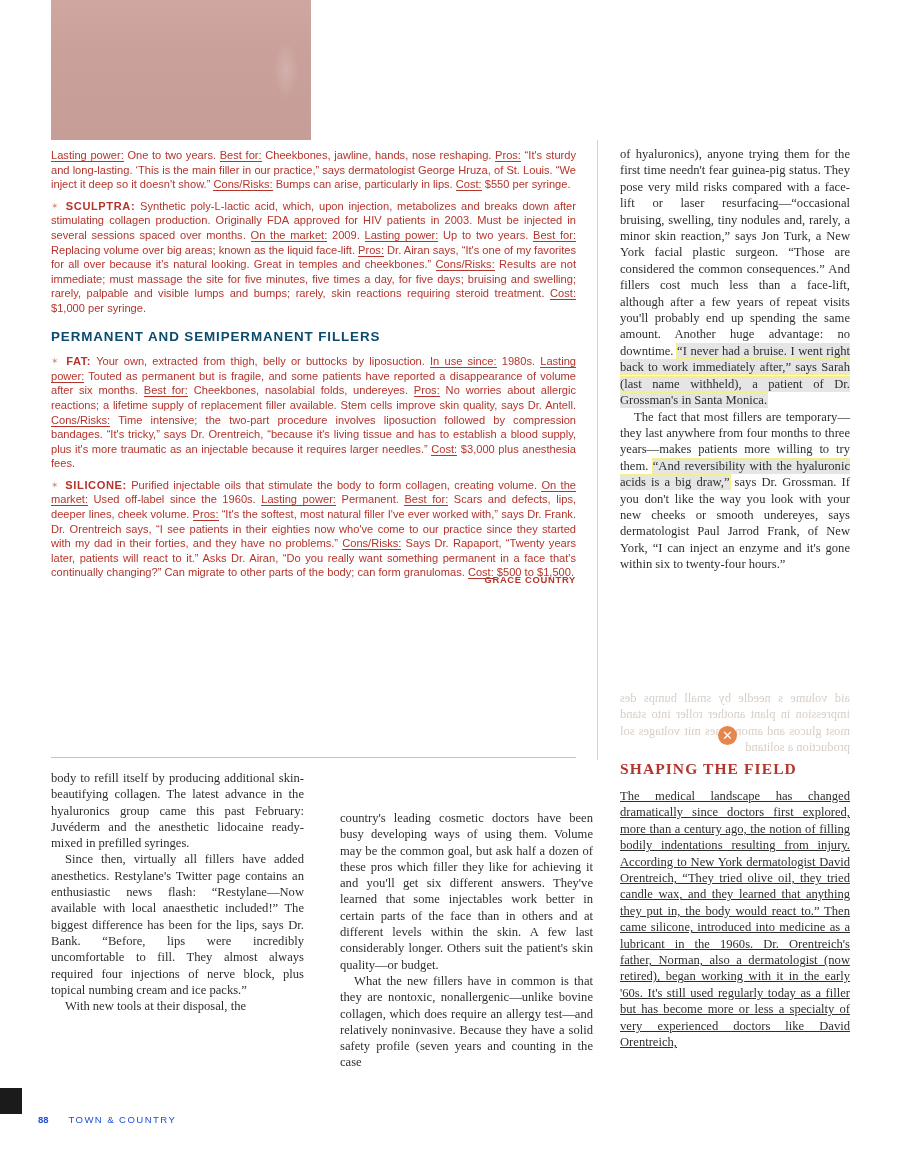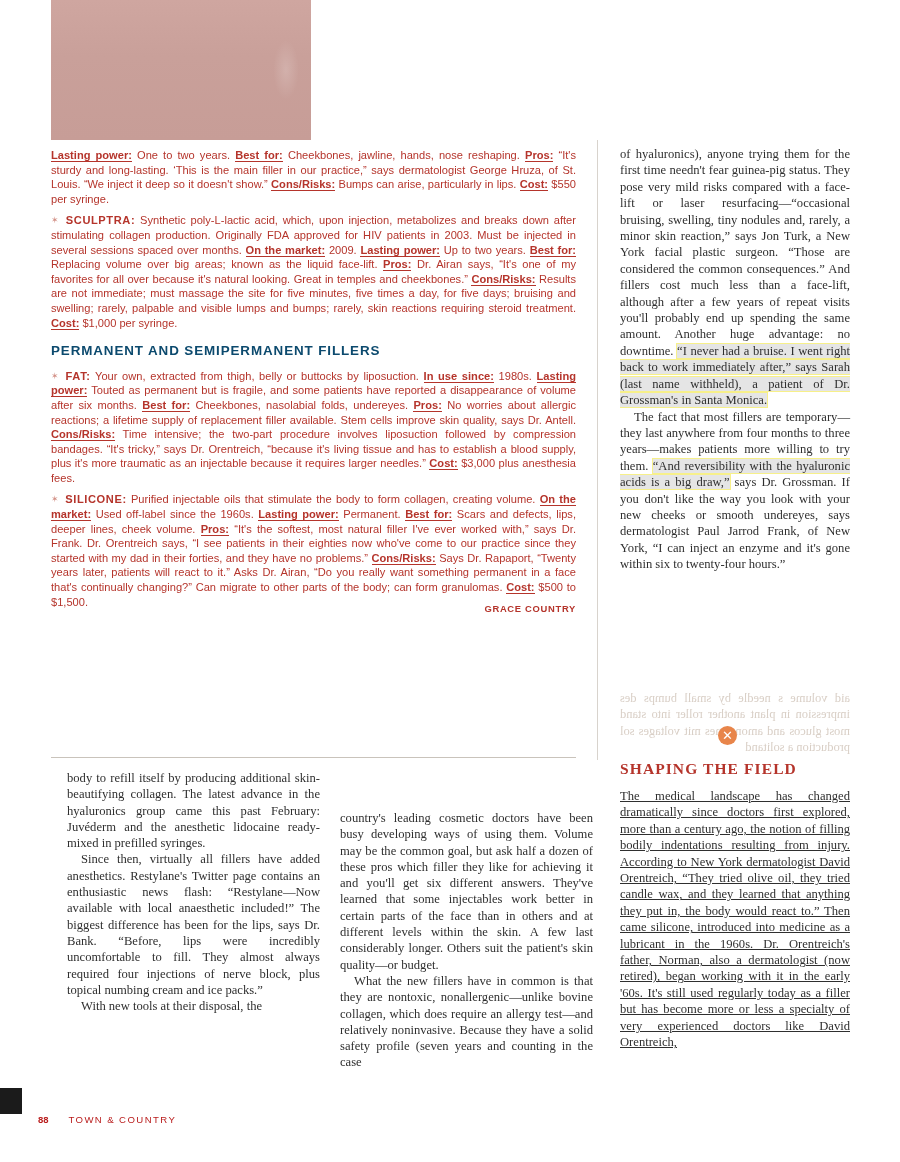--- a/index.html
+++ b/index.html
@@ -68,21 +68,21 @@
     top: 148px;
     width: 525px;
     font-family: "Liberation Sans", sans-serif;
     font-size: 11.1px;
     line-height: 14.6px;
     color: #b5342b;
     text-align: justify;
   }
   .red-article p { margin: 0 0 7px 0; }
   .red-article .lead { text-indent: 0; }
-  .ul { border-bottom: 1px solid #b5342b; font-weight: bold; }
+  .ul { border-bottom: 1px solid #b5342b; font-weight: normal; }
   .bullet {
     color: #d28f85;
     font-size: 9px;
     vertical-align: 1px;
     margin-right: 3px;
   }
   .caps { letter-spacing: 0.6px; font-weight: bold; }
 
   .section-head {
     font-family: "Liberation Sans", sans-serif;
@@ -118,21 +118,21 @@
     position: absolute;
     font-family: "Liberation Serif", serif;
     font-size: 12.6px;
     line-height: 16.3px;
     color: #2f2f2f;
     text-align: justify;
   }
   .serif-col p { margin: 0; text-indent: 14px; }
   .serif-col p.first { text-indent: 0; }
 
-  #col-left  { left: 51px;  top: 770px; width: 253px; margin-left: 16px; }
+  #col-left  { left: 51px;  top: 770px; width: 253px; }
   #col-mid   { left: 340px; top: 770px; width: 253px; margin-top: 40px; }
 
   
   #col-right {
     position: absolute;
     left: 620px;
     top: 146px;
     width: 230px;
     font-family: "Liberation Serif", serif;
     font-size: 12.6px;
@@ -204,21 +204,21 @@
   }
   #col-right-2 p { margin: 0; text-indent: 0; }
 
   
   .footer {
     position: absolute;
     left: 38px;
     top: 1109px;
     width: 400px;
     font-family: "Liberation Sans", sans-serif;
-    color: #b91c1c;
+    color: #1d4ed8;
   }
   .folio {
     font-size: 9.5px;
     font-weight: bold;
     display: inline-block;
     width: 26px;
   }
   .pub {
     font-size: 9.6px;
     letter-spacing: 1.4px;

